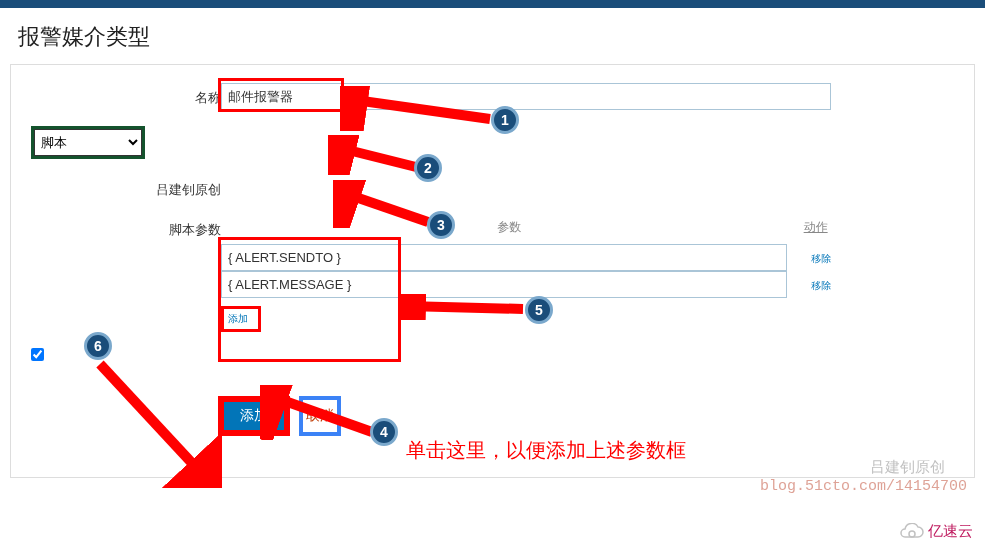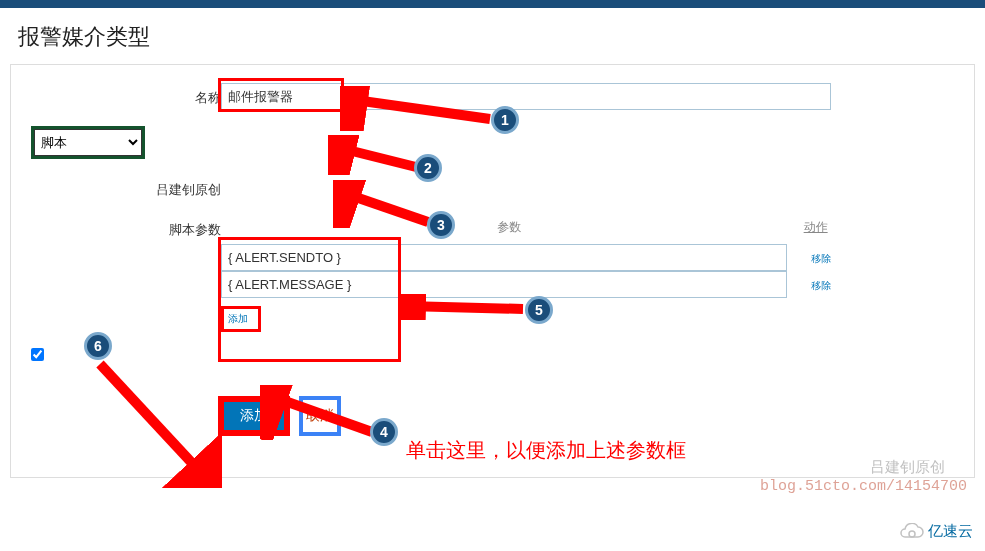--- a/index.html
+++ b/index.html
@@ -26,21 +26,21 @@
 .btn-row { margin-top: 16px; }
 .btn { display: inline-block; padding: 7px 3px; font-size: 14px; cursor: pointer; border: 4px solid #3b82f6; background: #fff; color: #c2410c; margin-right: 8px; }
 .btn-primary { background: #0275b8; border: 1px solid #0275b8; color: #fff; }
 .btn-primary.redbox { border: 3px solid red; padding: 5px 16px; }
 .num-badge { width: 28px; height: 28px; border-radius: 50%; background: #1a4d7a; border: 3px solid #7aa8cc; color: #fff; font-weight: bold; font-size: 14px; display: flex; align-items: center; justify-content: center; position: absolute; z-index: 20; }
 .arrow { position: absolute; z-index: 15; }
 .anno-text { position: absolute; color: red; font-size: 20px; font-family: "SimSun", serif; margin-top: 13px; }
 .watermark { position: absolute; font-family: Liberation Mono, monospace; font-size: 15px; }
 .wm1 { color: rgba(150,150,150,0.6); right: 40px; top: 458px; }
 .wm2 { color: rgba(200,100,80,0.6); right: 18px; top: 478px; }
-.footer-logo { position: absolute; right: 12px; bottom: 10px; display: flex; align-items: center; gap: 4px; color: #0369a1; font-size: 15px; }
+.footer-logo { position: absolute; right: 12px; bottom: 10px; display: flex; align-items: center; gap: 4px; color: #be185d; font-size: 15px; }
 .footer-logo svg { opacity: 0.6; }
 .params-redbox { border: 3px solid red; position: absolute; pointer-events: none; z-index: 10; }
 .name-redbox { border: 3px solid red; position: absolute; pointer-events: none; }
 </style>
 </head>
 <body>
 
 <div class="top-bar"></div>
 
 <h1 class="page-title">报警媒介类型</h1>

